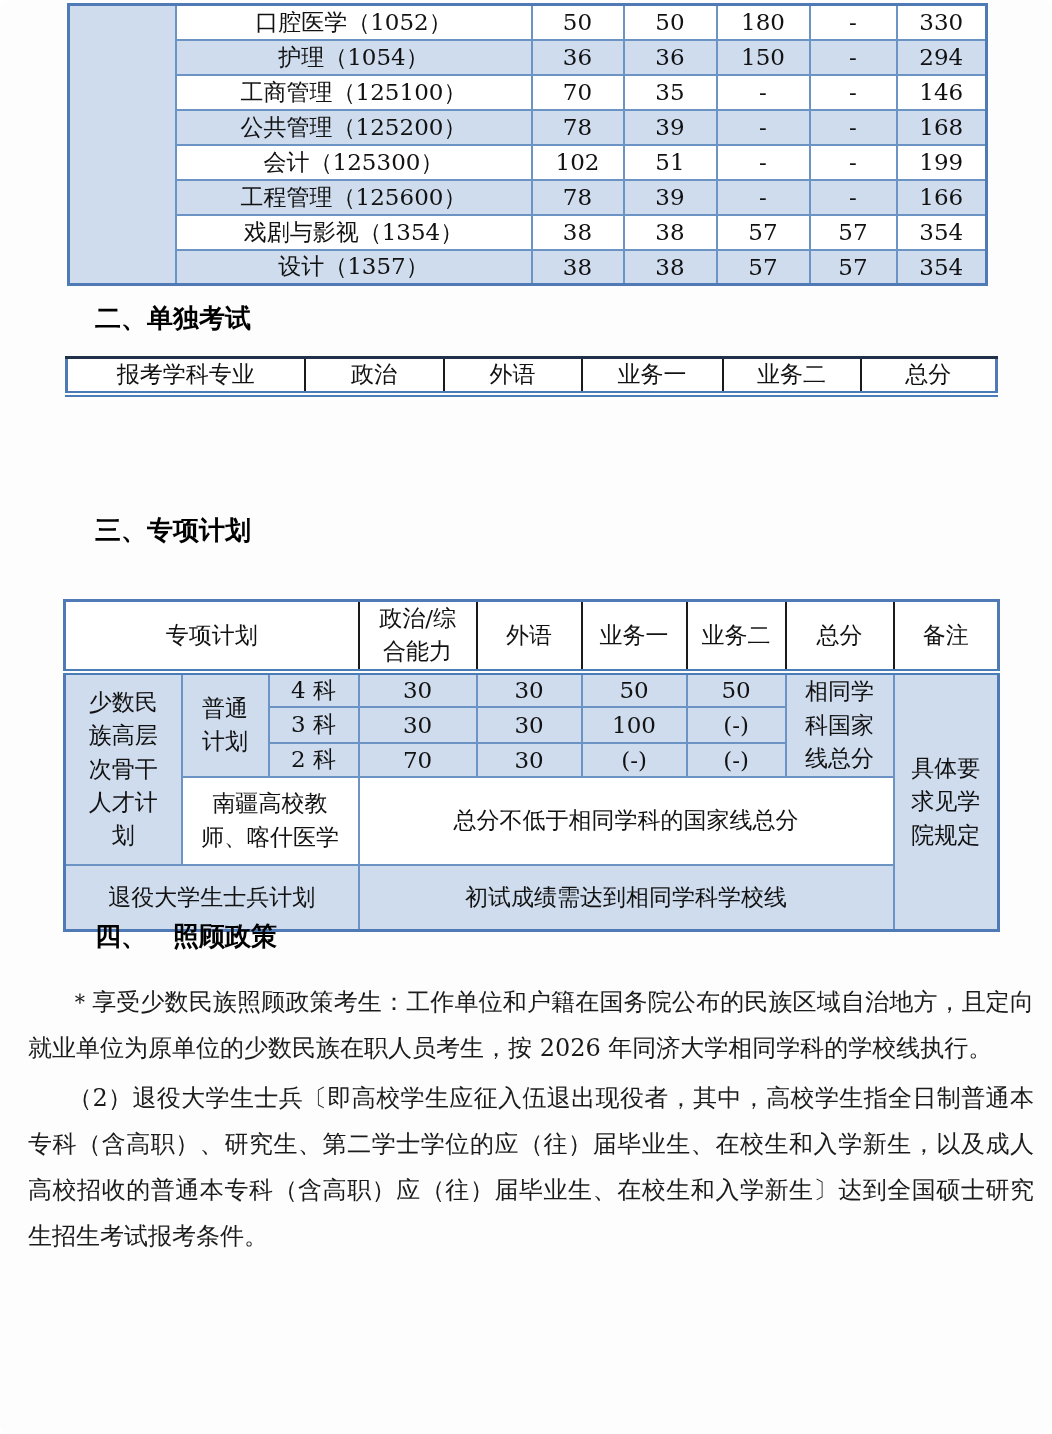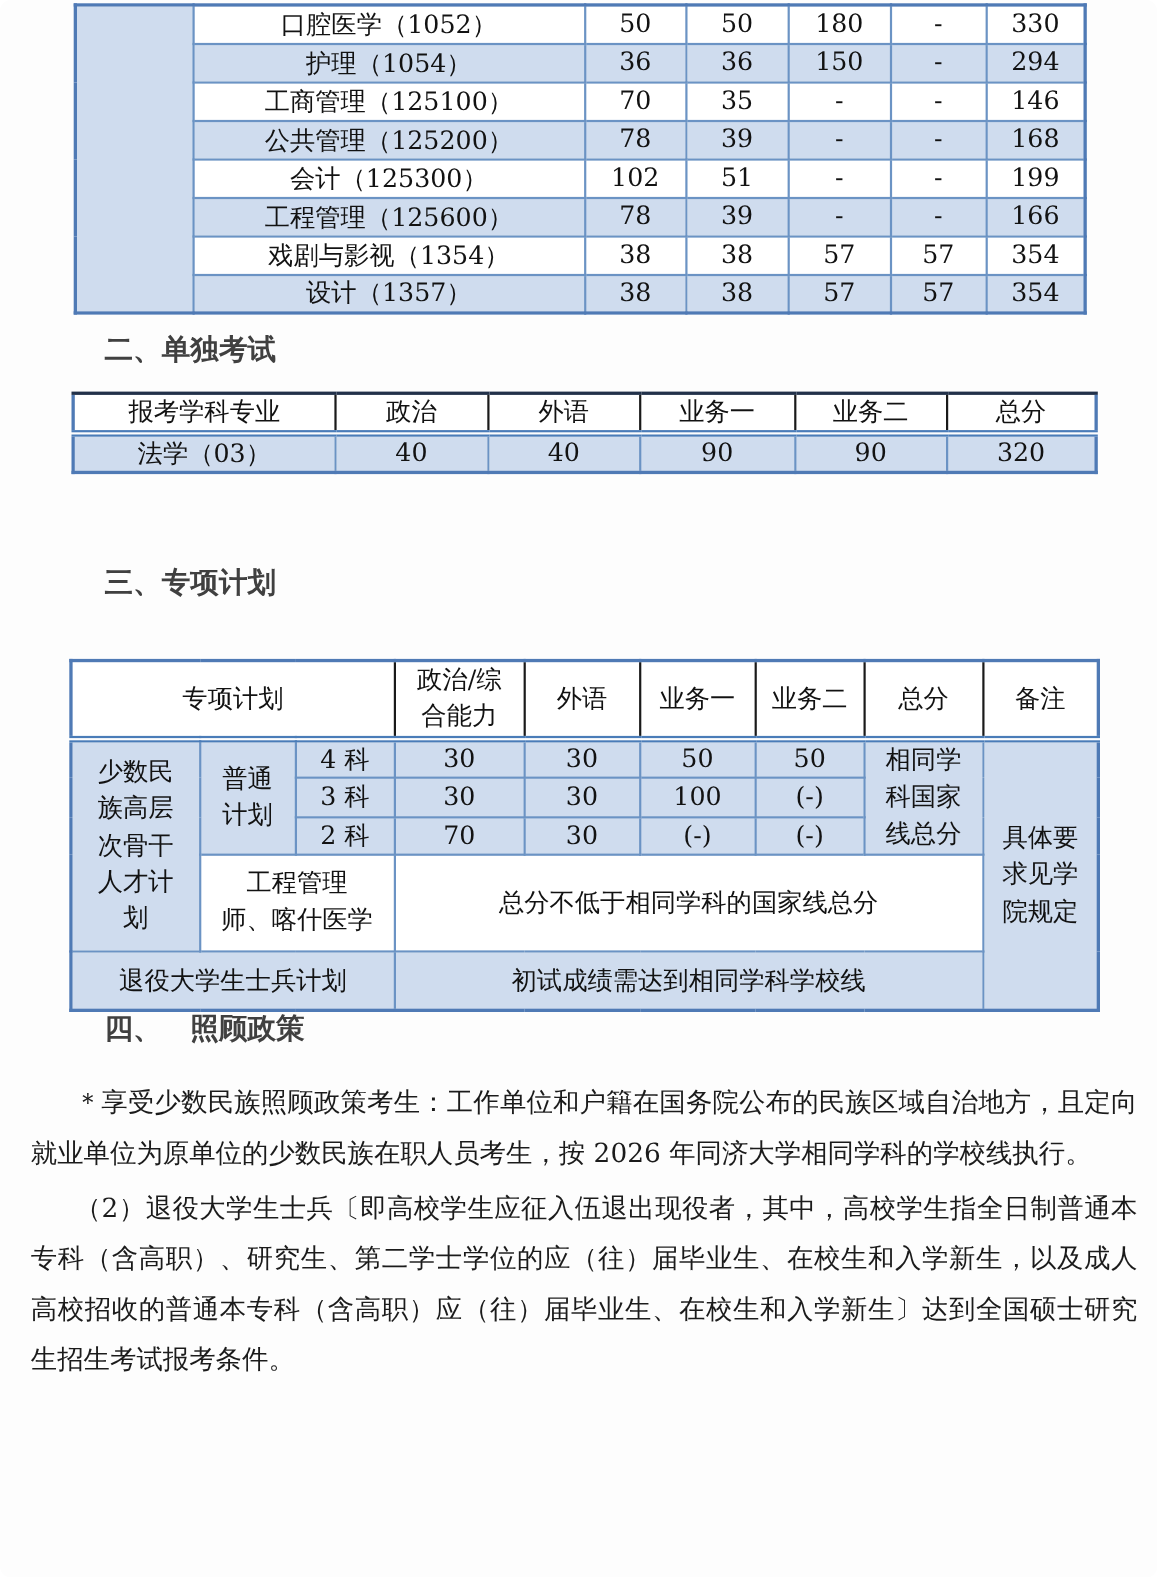--- a/index.html
+++ b/index.html
@@ -57,30 +57,30 @@
     height: 70px;
     background: #ffffff;
     border: 2px solid #1a1a1a;
     border-top: 2px solid #3c3c3c;
     border-bottom: 6px double #4a7cb8;
   }
   .t3 tr.r1 { height: 34px; }
   .t3 tr.r2 { height: 36px; }
   .t3 tr.r3 { height: 34px; }
   .t3 tr.r4 { height: 88px; }
-  .t3 tr.r5 { height: 54px; }
+  .t3 tr.r5 { height: 66px; }
 
   .h {
     position: absolute;
     left: 95px;
     margin: 0;
     font-size: 26px;
     font-weight: bold;
     line-height: 1.25;
-    color: #404040;
+    color: #000000;
   }
   #h2 { top: 302px; }
   #h3 { top: 514px; }
   #h4 { top: 920px; }
 
   .policy {
     position: absolute;
     left: 28px;
     top: 979px;
     width: 1006px;
@@ -187,28 +187,20 @@
         <col style="width:136px">
     </colgroup>
     <tbody>
         <tr class="head">
       <th>报考学科专业</th>
       <th>政治</th>
       <th>外语</th>
       <th>业务一</th>
       <th>业务二</th>
       <th>总分</th>
-    </tr>
-    <tr class="body">
-      <td class="blue name">法学（03）</td>
-      <td class="blue">40</td>
-      <td class="blue">40</td>
-      <td class="blue">90</td>
-      <td class="blue">90</td>
-      <td class="blue">320</td>
     </tr>
   </tbody>
     </table>
 
   <h2 id="h3" class="h">三、专项计划</h2>
 
   <table class="t t3">
     <colgroup>
       <col style="width:117px">
         <col style="width:87px">
@@ -259,21 +251,21 @@
       <td class="blue">(-)</td>
     </tr>
     <tr class="r3">
       <td class="blue">2 科</td>
       <td class="blue">70</td>
       <td class="blue">30</td>
       <td class="blue">(-)</td>
       <td class="blue">(-)</td>
     </tr>
     <tr class="r4">
-      <td class="white pre leftpad" colspan="2">工程管理
+      <td class="white pre leftpad" colspan="2">南疆高校教
 师、喀什医学</td>
       <td class="white" colspan="5">总分不低于相同学科的国家线总分</td>
     </tr>
     <tr class="r5">
       <td class="blue" colspan="3">退役大学生士兵计划</td>
       <td class="blue" colspan="5">初试成绩需达到相同学科学校线</td>
     </tr>
   </tbody>
     </table>
 

